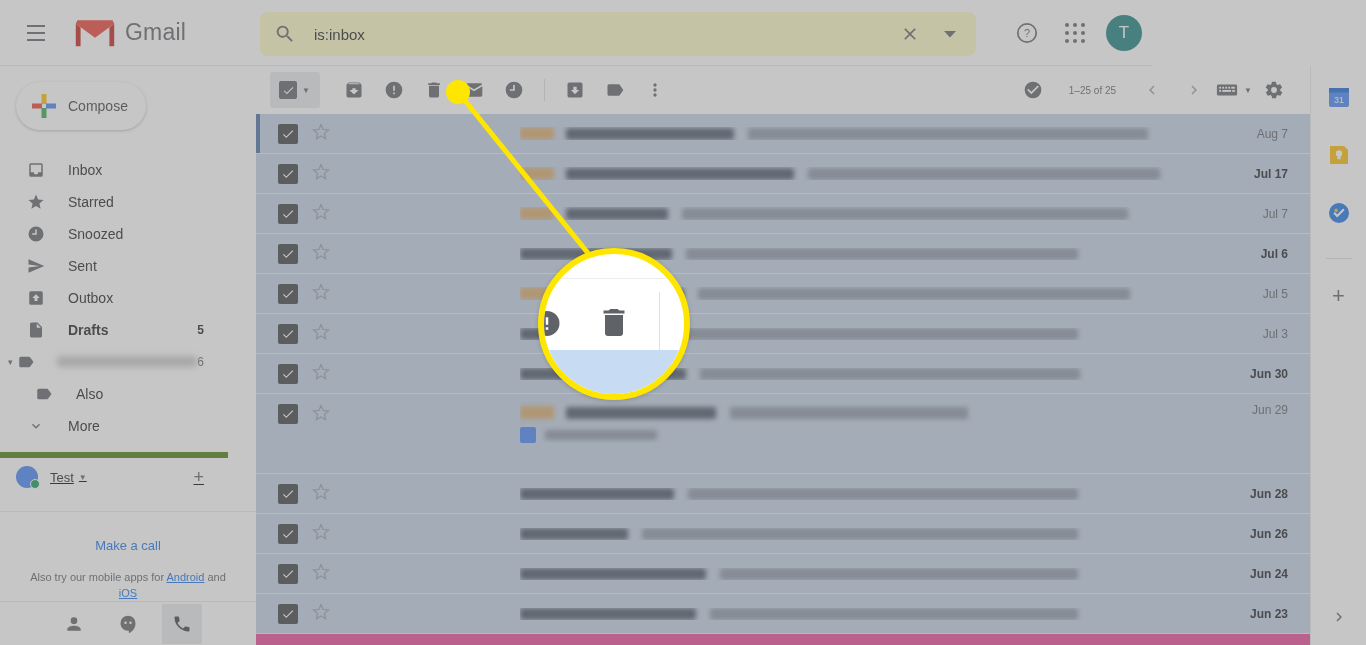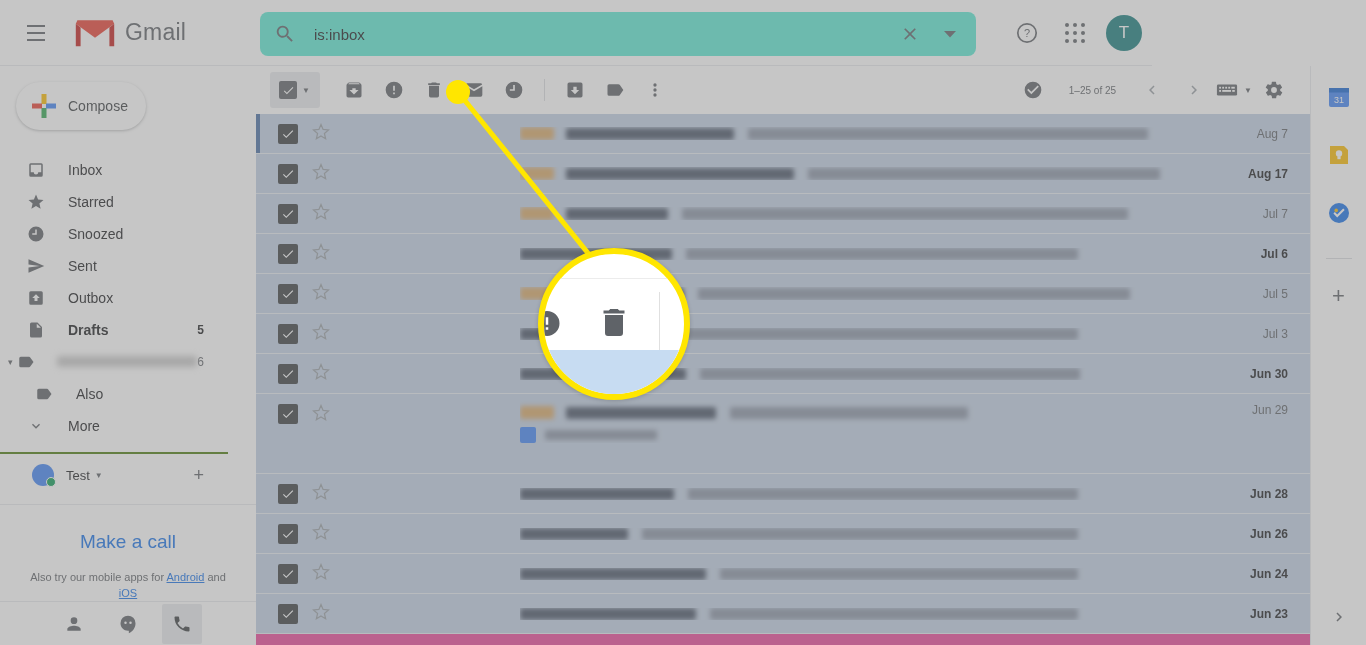--- a/index.html
+++ b/index.html
@@ -39,21 +39,21 @@
   .hamburger span { display: block; width: 18px; height: 2px; background: #5f6368; }
   .logo-wrap { display: flex; align-items: center; margin-left: 14px; }
   .gm-logo { width: 42px; height: 32px; }
   .gm-word {
     font-size: 23px; color: #5f6368; margin-left: 9px;
     letter-spacing: 0.2px;
   }
   .search-box {
     position: absolute; left: 260px; top: 12px;
     width: 716px; height: 44px;
-    background: #5eead4; border-radius: 8px;
+    background: #fef9c3; border-radius: 8px;
     display: flex; align-items: center;
   }
   .search-icon { margin-left: 14px; width: 22px; height: 22px; }
   .search-input {
     flex: 1; border: none; background: transparent; outline: none;
     font-size: 15px; color: #202124; margin-left: 18px;
     font-family: "Liberation Sans", sans-serif;
   }
   .search-clear {
     width: 40px; height: 40px; display: flex; align-items: center;
@@ -108,39 +108,39 @@
   .nav-item .caret {
     width: 14px; margin-left: -18px; margin-right: 4px;
     font-size: 9px; color: #5f6368;
   }
   .redacted-label {
     display: inline-block; height: 11px; border-radius: 3px;
     background: #c8c8c8; filter: blur(3px);
   }
   .acct-row {
     margin-top: 10px; height: 36px; display: flex; align-items: center;
-    padding-left: 32px; border-top: 2px solid #4d7c0f; padding-top: 8px;
+    padding-left: 16px; border-top: 6px solid #4d7c0f; padding-top: 8px; text-decoration: underline;
   }
   .acct-av {
     width: 22px; height: 22px; border-radius: 50%;
     background: #4285f4; position: relative;
   }
   .acct-av::after {
     content: ''; position: absolute; right: -2px; bottom: -1px;
     width: 8px; height: 8px; border-radius: 50%;
     background: #0f9d58; border: 1.5px solid #fff;
   }
   .acct-name { font-size: 13px; color: #202124; margin-left: 12px; }
   .acct-caret { font-size: 8px; color: #5f6368; margin-left: 5px; }
   .acct-plus { margin-left: auto; margin-right: 24px; font-size: 18px; color: #5f6368; cursor: pointer; }
   .hangouts-box {
     position: absolute; left: 0; bottom: 44px; width: 256px;
     border-top: 1px solid #e8eaed; padding-top: 26px; text-align: center;
   }
-  .call-link { font-size: 19px; color: #1a73e8; cursor: pointer; }
+  .call-link { font-size: 13px; color: #1a73e8; cursor: pointer; }
   .apps-note { font-size: 11px; color: #5f6368; margin-top: 16px; line-height: 16px; padding: 0 26px; }
   .apps-note a { color: #1a73e8; }
   .hangouts-bar {
     position: absolute; left: 0; bottom: 0; width: 256px; height: 44px;
     border-top: 1px solid #e8eaed;
     display: flex; align-items: center; justify-content: center; gap: 14px;
   }
   .hb-btn {
     width: 40px; height: 40px; display: flex; align-items: center;
     justify-content: center; cursor: pointer; border-radius: 2px;
@@ -619,21 +619,21 @@
             <path fill="none" stroke="#9aa0a6" stroke-width="1.6" d="m12 17.27 6.18 3.73-1.64-7.03L22 9.24l-7.19-.61L12 2 9.19 8.63 2 9.24l5.46 4.73L5.82 21z"></path>
           </svg></div>
         <div class="row-sender"><span class="blur-txt" style="width:62px"></span></div>
         <div class="row-body">
           <div class="row-line">
             <span class="chip"></span>
             <span class="blur-txt" style="width:228px"></span>
             <span class="blur-txt light" style="width:352px;margin-left:14px"></span>
           </div>
         </div>
-        <div class="row-date unread">Aug 17</div>
+        <div class="row-date unread">Jul 17</div>
       </div>
       <div class="row">
         <div class="row-cb">
           <svg viewBox="0 0 24 24">
             <path fill="#ffffff" d="M9 16.2 4.8 12l-1.4 1.4L9 19 21 7l-1.4-1.4z"></path>
           </svg>
         </div>
         <div class="row-star"><svg width="18" height="18" viewBox="0 0 24 24">
             <path fill="none" stroke="#9aa0a6" stroke-width="1.6" d="m12 17.27 6.18 3.73-1.64-7.03L22 9.24l-7.19-.61L12 2 9.19 8.63 2 9.24l5.46 4.73L5.82 21z"></path>
           </svg></div>

